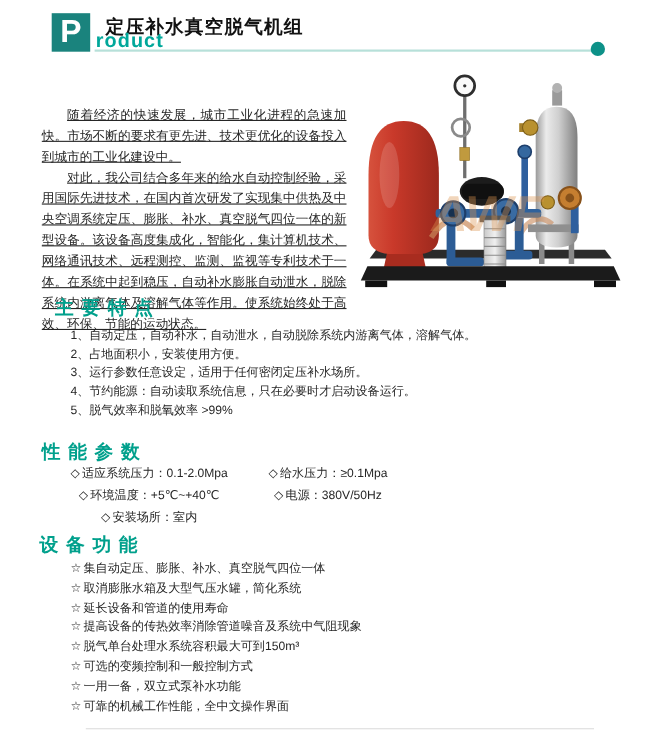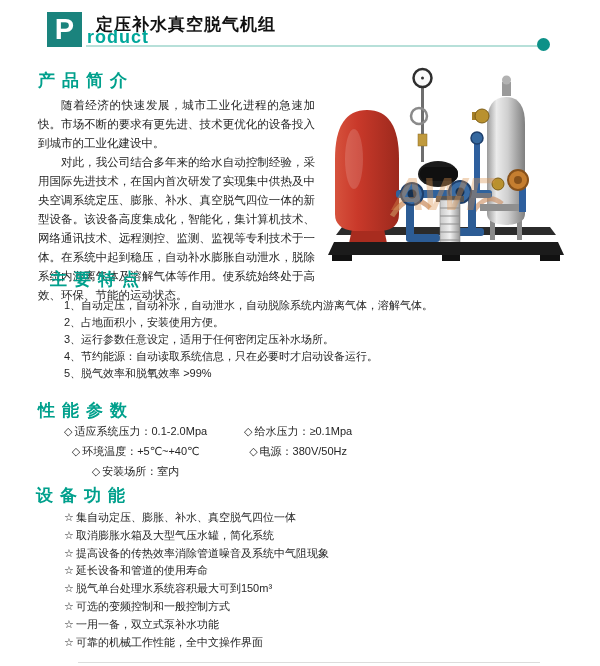--- a/index.html
+++ b/index.html
@@ -16,21 +16,21 @@
   .header-dot{left:537px;top:38px;width:13px;height:13px;border-radius:50%;background:var(--color-header_dot,#0D9188);}
 
   
   .sec-h{position:absolute;font-size:17px;font-weight:bold;color:var(--color-accent,#00A08C);letter-spacing:7px;white-space:nowrap;}
   #h-intro{left:38px;top:69px;}
   #h-features{left:38px;top:268px;margin-left:12px;}
   #h-params{left:38px;top:399px;}
   #h-functions{left:36px;top:484px;text-align:right;}
 
   .intro-text{left:38px;top:96px;width:277px;font-size:11.5px;line-height:19px;text-align:justify;}
-  .intro-text p{margin:0;text-indent:2em;}
+  .intro-text p{margin:0;text-indent:2em;text-decoration:underline;}
 
   .photo{left:322px;top:64px;width:272px;height:204px;}
 
   .features-list{left:64px;top:297px;font-size:11px;line-height:17px;white-space:nowrap;}
 
   .params-col{position:absolute;font-size:11px;line-height:20px;white-space:nowrap;text-align:center;}
   #params-left{left:64px;top:421px;}
   #params-right{left:244px;top:421px;}
 
   .functions-list{left:64px;top:509px;font-size:11px;line-height:17.8px;white-space:nowrap;}
@@ -44,21 +44,20 @@
 <div class="page">
 
   <div class="abs logo-box">
     <span>P</span>
   </div>
   <div class="abs header-title">定压补水真空脱气机组</div>
   <div class="abs header-word">roduct</div>
   <div class="abs header-line"></div>
   <div class="abs header-dot"></div>
 
-  <div class="sec-h" id="h-intro">产品简介</div>
   <div class="abs intro-text">
     <p>随着经济的快速发展，城市工业化进程的急速加快。市场不断的要求有更先进、技术更优化的设备投入到城市的工业化建设中。</p>
     <p>对此，我公司结合多年来的给水自动控制经验，采用国际先进技术，在国内首次研发了实现集中供热及中央空调系统定压、膨胀、补水、真空脱气四位一体的新型设备。该设备高度集成化，智能化，集计算机技术、网络通讯技术、远程测控、监测、监视等专利技术于一体。在系统中起到稳压，自动补水膨胀自动泄水，脱除系统内游离气体及溶解气体等作用。使系统始终处于高效、环保、节能的运动状态。</p>
   </div>
 
   <div class="abs photo" aria-label="定压补水真空脱气机组实物图：红色膨胀罐、蓝色管路阀门、立式泵、不锈钢真空脱气罐及黑色底座">
     <svg viewBox="0 0 272 204" width="272" height="204">
       <defs>
         <linearGradient id="gradSilver" x1="0" y1="0" x2="1" y2="0">
           <stop offset="0" stop-color="#9a9a9a"></stop>
@@ -169,22 +168,22 @@
   </div>
   <div class="params-col" id="params-right">
     <div><span class="blt">◇</span><span>给水压力：≥0.1Mpa</span></div>
     <div><span class="blt">◇</span><span>电源：380V/50Hz</span></div>
   </div>
 
   <div class="sec-h" id="h-functions">设备功能</div>
   <div class="abs functions-list">
     <div><span class="blt">☆</span><span>集自动定压、膨胀、补水、真空脱气四位一体</span></div>
     <div><span class="blt">☆</span><span>取消膨胀水箱及大型气压水罐，简化系统</span></div>
+    <div><span class="blt">☆</span><span>延长设备和管道的使用寿命</span></div>
     <div><span class="blt">☆</span><span>提高设备的传热效率消除管道噪音及系统中气阻现象</span></div>
-    <div><span class="blt">☆</span><span>延长设备和管道的使用寿命</span></div>
     <div><span class="blt">☆</span><span>脱气单台处理水系统容积最大可到150m³</span></div>
     <div><span class="blt">☆</span><span>可选的变频控制和一般控制方式</span></div>
     <div><span class="blt">☆</span><span>一用一备，双立式泵补水功能</span></div>
     <div><span class="blt">☆</span><span>可靠的机械工作性能，全中文操作界面</span></div>
   </div>
 
   <div class="abs footer-line"></div>
 </div>
 
 </body></html>

